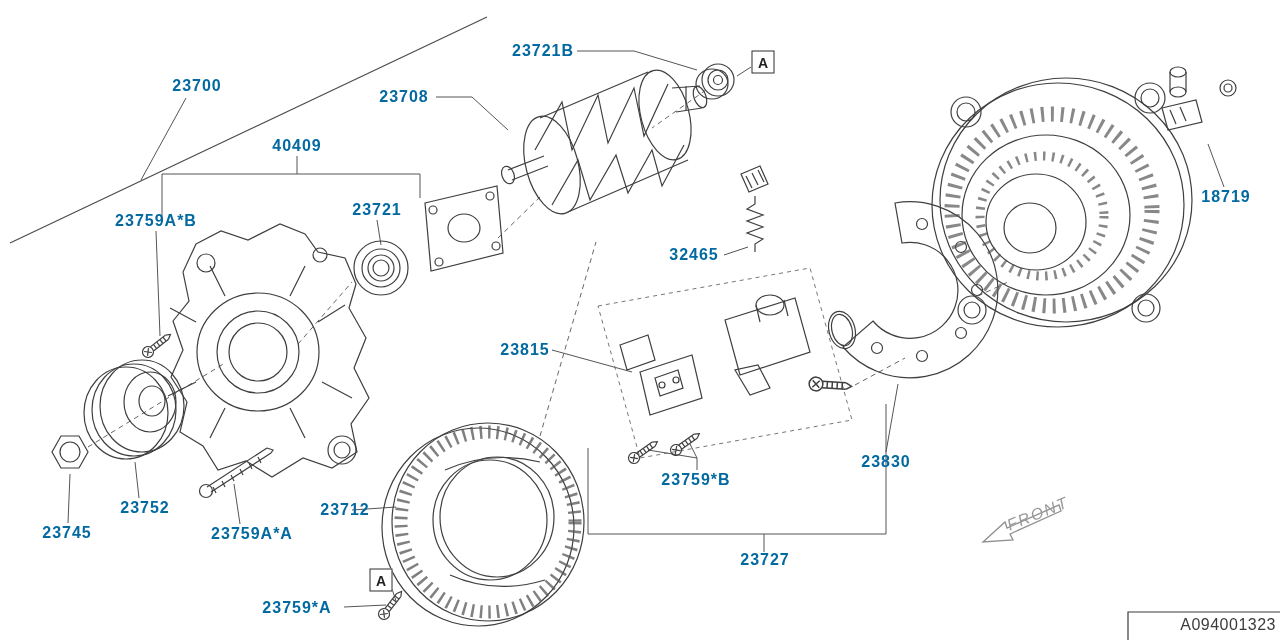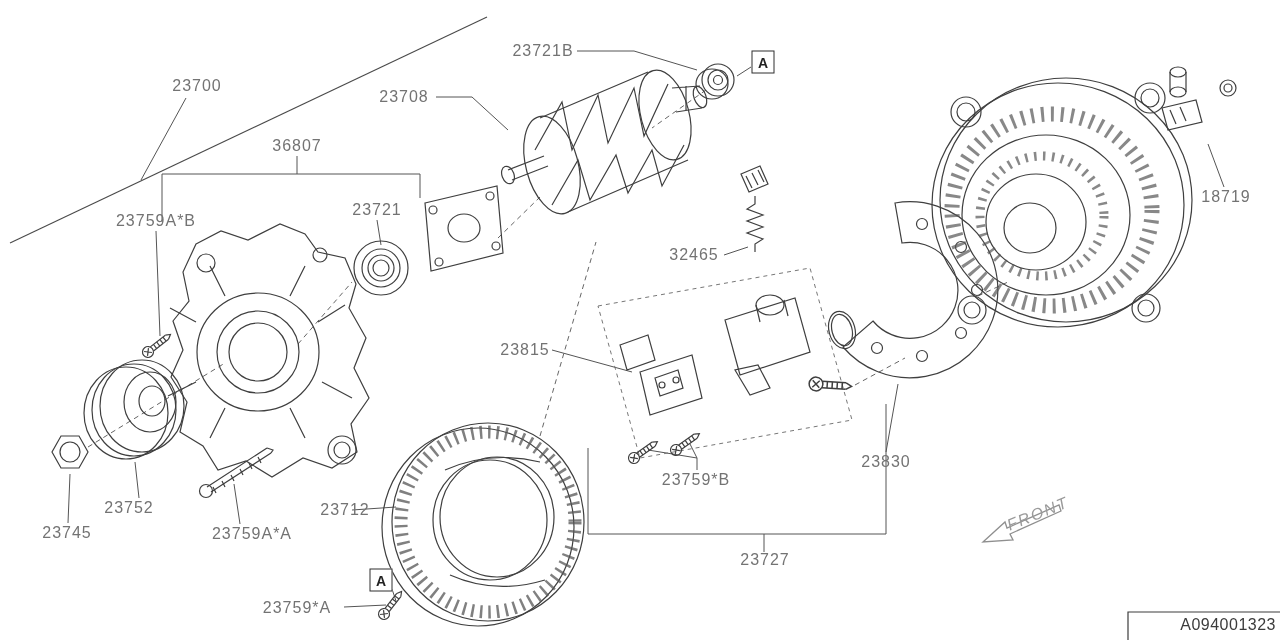--- a/index.html
+++ b/index.html
@@ -3,22 +3,23 @@
 <meta charset="utf-8">
 <style>
   html,body{margin:0;padding:0;background:#fff;}
   .stage{
     position:relative;width:1280px;height:640px;background:#ffffff;overflow:hidden;
     font-family:"Liberation Sans","DejaVu Sans",sans-serif;
   }
   .artsvg{position:absolute;left:0;top:0;width:1280px;height:640px;}
   .plabel{
     position:absolute;transform:translate(-50%,-50%);
-    font-size:16px;letter-spacing:1px;color:#737373;white-space:nowrap;cursor:pointer;
+    font-size:16px;letter-spacing:1px;color:#0369a1;white-space:nowrap;cursor:pointer;
     background:rgba(255,255,255,.0);
+    font-weight:bold;
   }
   .amarker{
     position:absolute;width:21px;height:21px;border:1.6px solid #2e2e2e;background:#fff;
     display:flex;align-items:center;justify-content:center;
     font-size:14px;font-weight:bold;color:#222;transform:translate(-50%,-50%);
   }
   .front{
     position:absolute;left:1038px;top:514px;transform:translate(-50%,-50%) rotate(-22deg);
     font-style:italic;font-size:16px;color:#9a9a9a;letter-spacing:2px;
   }
@@ -230,26 +231,26 @@
     </g>
 
     <g stroke="#3c3c3c" stroke-width="1.2" fill="none">
       <path d="M1128 640 L1128 612 L1280 612"></path>
     </g>
   </svg>
 
   <div class="plabel" style="left:197px;top:86px">23700</div>
   <div class="plabel" style="left:543px;top:51px">23721B</div>
   <div class="plabel" style="left:404px;top:97px">23708</div>
-  <div class="plabel" style="left:297px;top:146px">36807</div>
+  <div class="plabel" style="left:297px;top:146px">40409</div>
   <div class="plabel" style="left:377px;top:210px">23721</div>
   <div class="plabel" style="left:156px;top:221px">23759A*B</div>
   <div class="plabel" style="left:694px;top:255px">32465</div>
   <div class="plabel" style="left:525px;top:350px">23815</div>
-  <div class="plabel" style="left:129px;top:508px">23752</div>
+  <div class="plabel" style="left:145px;top:508px">23752</div>
   <div class="plabel" style="left:67px;top:533px">23745</div>
   <div class="plabel" style="left:252px;top:534px">23759A*A</div>
   <div class="plabel" style="left:345px;top:510px">23712</div>
   <div class="plabel" style="left:297px;top:608px">23759*A</div>
   <div class="plabel" style="left:696px;top:480px">23759*B</div>
   <div class="plabel" style="left:886px;top:462px">23830</div>
   <div class="plabel" style="left:765px;top:560px">23727</div>
   <div class="plabel" style="left:1226px;top:197px">18719</div>
 
   <div class="amarker" style="left:763px;top:62px">A</div>

